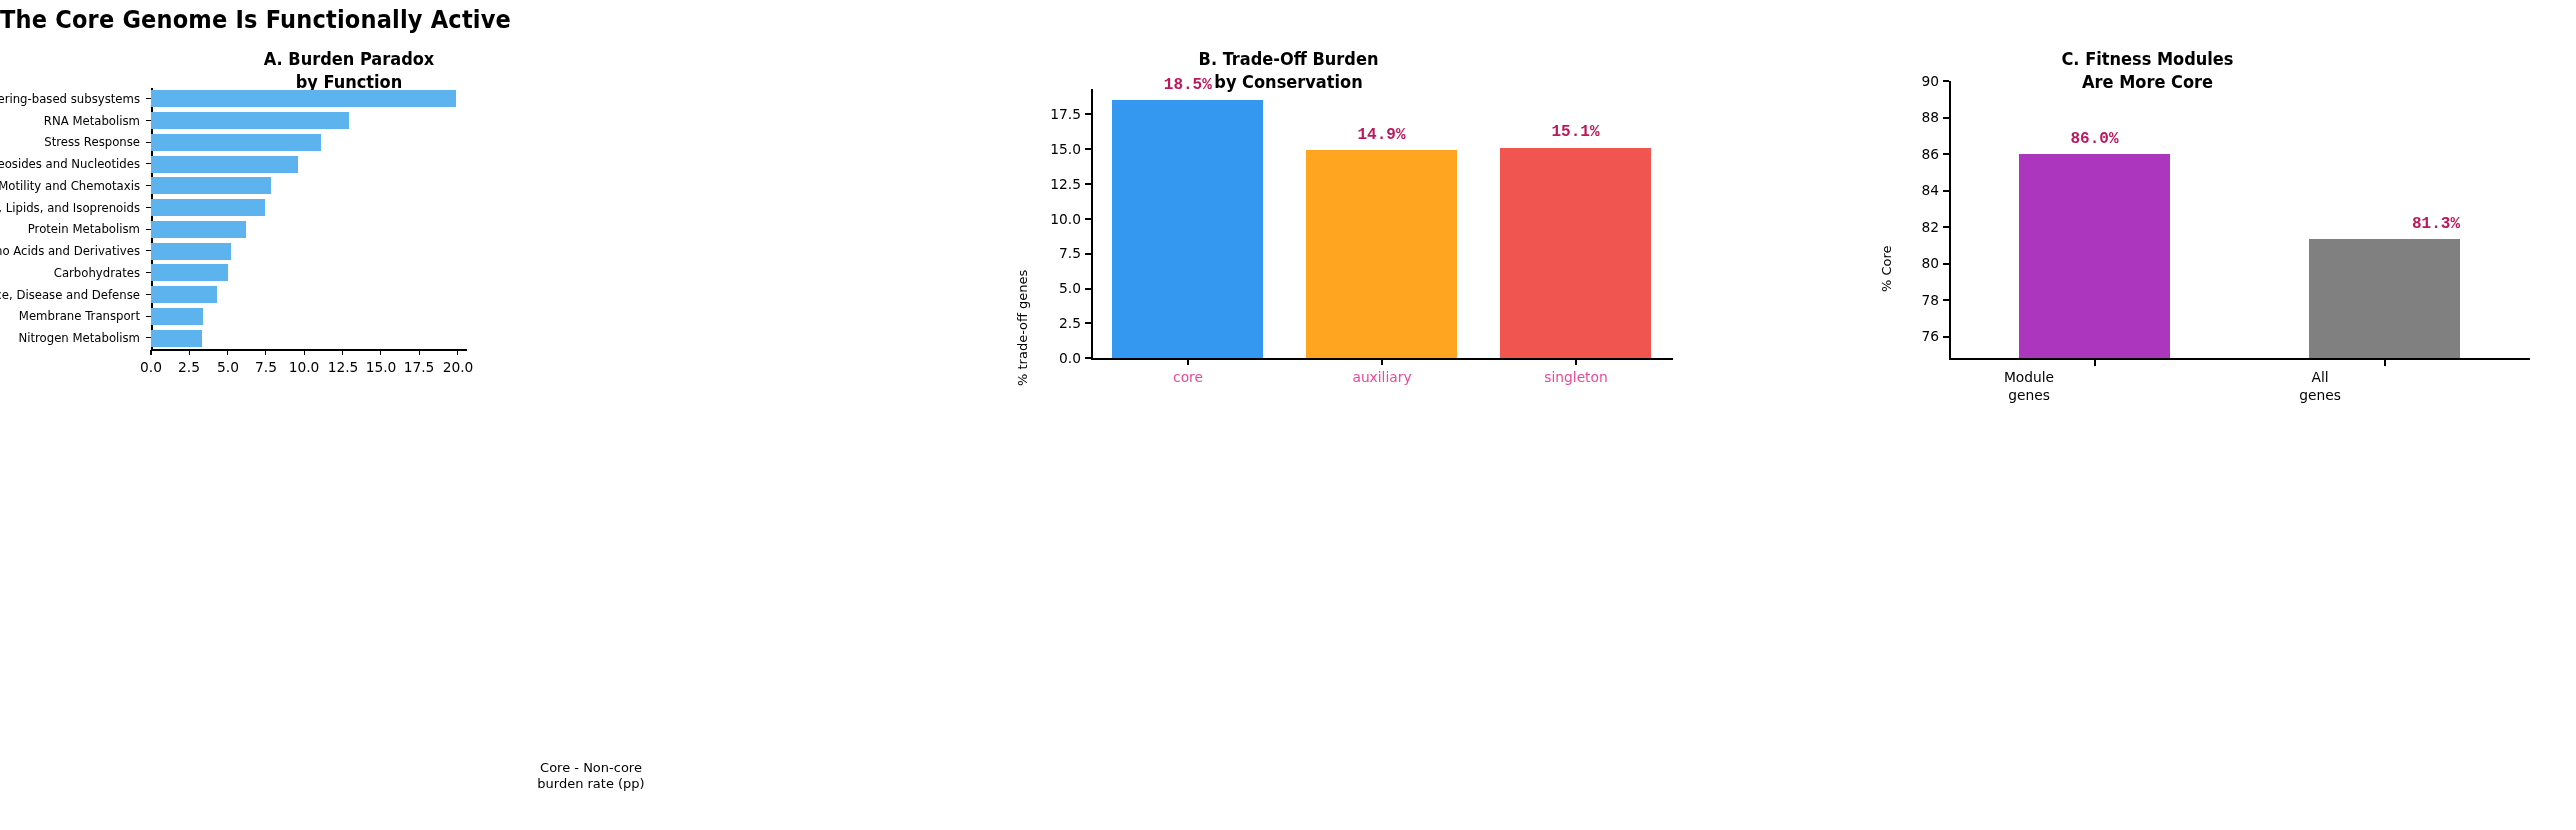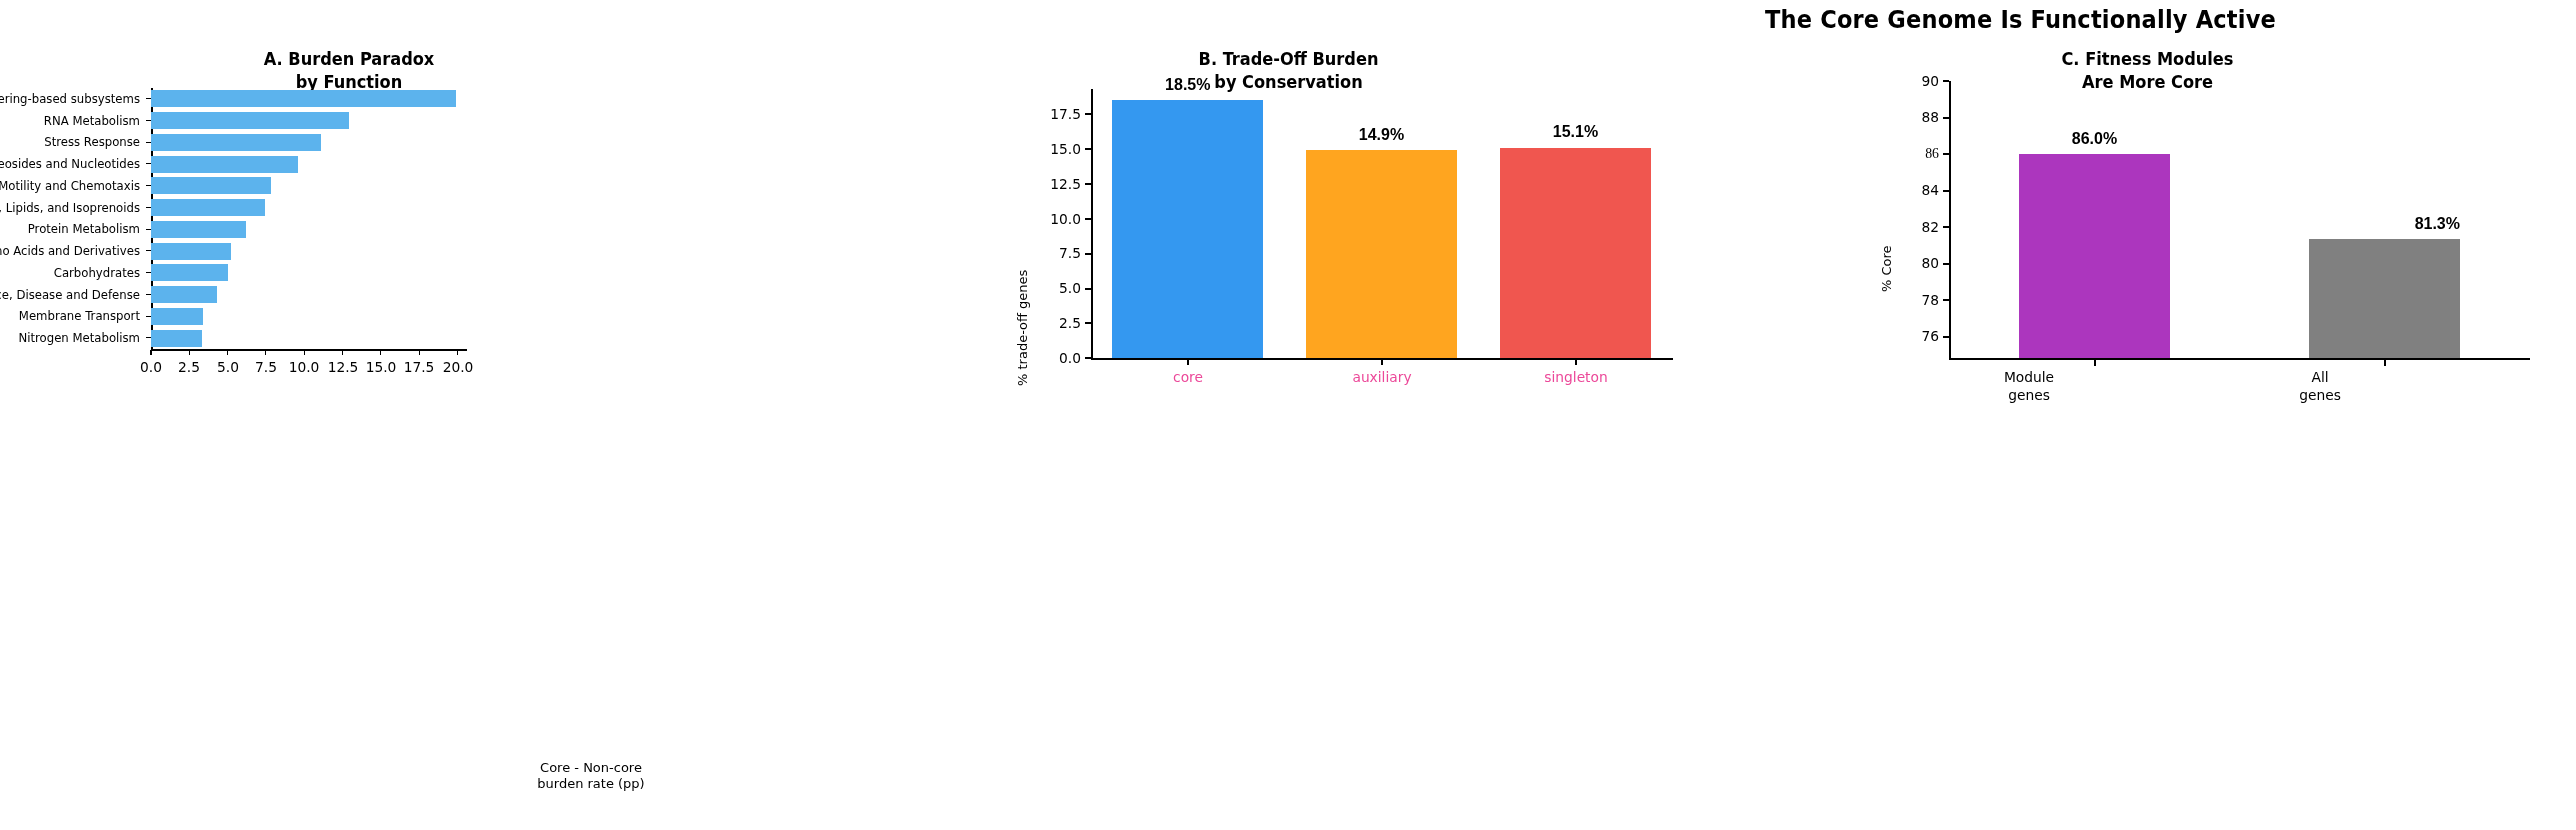--- a/index.html
+++ b/index.html
@@ -3,37 +3,37 @@
 <meta charset="utf-8">
 <style>
   html,body{margin:0;padding:0;}
   body{
     width:2576px;height:831px;background:#ffffff;
     font-family:"DejaVu Sans", sans-serif;
     position:relative;overflow:hidden;
   }
   
   #fig-title{
-    position:absolute;left:0;top:4.9px;width:2276px;text-align:right;
+    position:absolute;left:0;top:4.9px;width:2276px;text-align:left;
     font-family:"DejaVu Sans Condensed","Liberation Sans Narrow","Liberation Sans",sans-serif;
     font-weight:bold;font-size:25px;letter-spacing:0.2px;color:#000;
     white-space:nowrap;
   }
   
   .panel{position:absolute;top:0;height:831px;}
   .panel-title{
     position:absolute;text-align:center;
     font-family:"DejaVu Sans Condensed","Liberation Sans Narrow","Liberation Sans",sans-serif;
     font-weight:bold;font-size:18px;color:#000;line-height:1.28;
     white-space:pre-line;
   }
   .axlabel{position:absolute;font-size:13px;color:#000;text-align:center;white-space:pre-line;line-height:1.25;}
   .barlabel{
-    position:absolute;font-family:Liberation Sans, sans-serif;
-    font-weight:bold;font-size:16px;color:#000000;text-align:center;white-space:nowrap;
+    position:absolute;font-family:Liberation Mono, monospace;
+    font-weight:bold;font-size:16px;color:#be185d;text-align:center;white-space:nowrap;
   }
 
   
   #panelA{left:0;width:859px;}
   #panelA .pa-title{left:122px;top:47px;width:454px;}
   #panelA-plot{position:absolute;left:151px;top:88px;width:316px;height:261px;}
   .pa-ylabel{position:absolute;font-size:11.7px;color:#000;text-align:right;white-space:nowrap;transform:translateY(-50%);}
   .pa-bar{position:absolute;left:0;height:17px;background:#5CB3ED;}
   .pa-ytick{position:absolute;left:-4.9px;width:4.9px;height:1.3px;background:#000;}
   .pa-xtick{position:absolute;width:1.3px;height:4.9px;background:#000;}
@@ -194,21 +194,21 @@
     <div class="pc-yticklabel" style="top: 255px; right: 591px;">76</div>
     <div class="pc-ytick" style="top: 218px;"></div>
     <div class="pc-yticklabel" style="top: 219px; right: 591px;">78</div>
     <div class="pc-ytick" style="top: 182px;"></div>
     <div class="pc-yticklabel" style="top: 182px; right: 591px;">80</div>
     <div class="pc-ytick" style="top: 145px;"></div>
     <div class="pc-yticklabel" style="top: 146px; right: 591px;">82</div>
     <div class="pc-ytick" style="top: 109px;"></div>
     <div class="pc-yticklabel" style="top: 109px; right: 591px;">84</div>
     <div class="pc-ytick" style="top: 72px;"></div>
-    <div class="pc-yticklabel" style="top: 73px; right: 591px; font-family: Liberation Serif, serif;">86</div>
+    <div class="pc-yticklabel" style="top: 73px; right: 591px;">86</div>
     <div class="pc-ytick" style="top: 36px;"></div>
     <div class="pc-yticklabel" style="top: 36px; right: 591px;">88</div>
     <div class="pc-ytick" style="top: -0.7px;"></div>
     <div class="pc-yticklabel" style="top: 0px; right: 591px;">90</div>
   </div>
 <div id="panelC-ylabel-wrap" style="position:absolute;left:1864px;top:203px;width:18px;height:113px;">
   <div class="rot" style="position:absolute;left:14.6px;top:89px;transform:rotate(-90deg);transform-origin:0 0;font-size:13px;white-space:nowrap;">% Core</div>
 </div>
 
 

